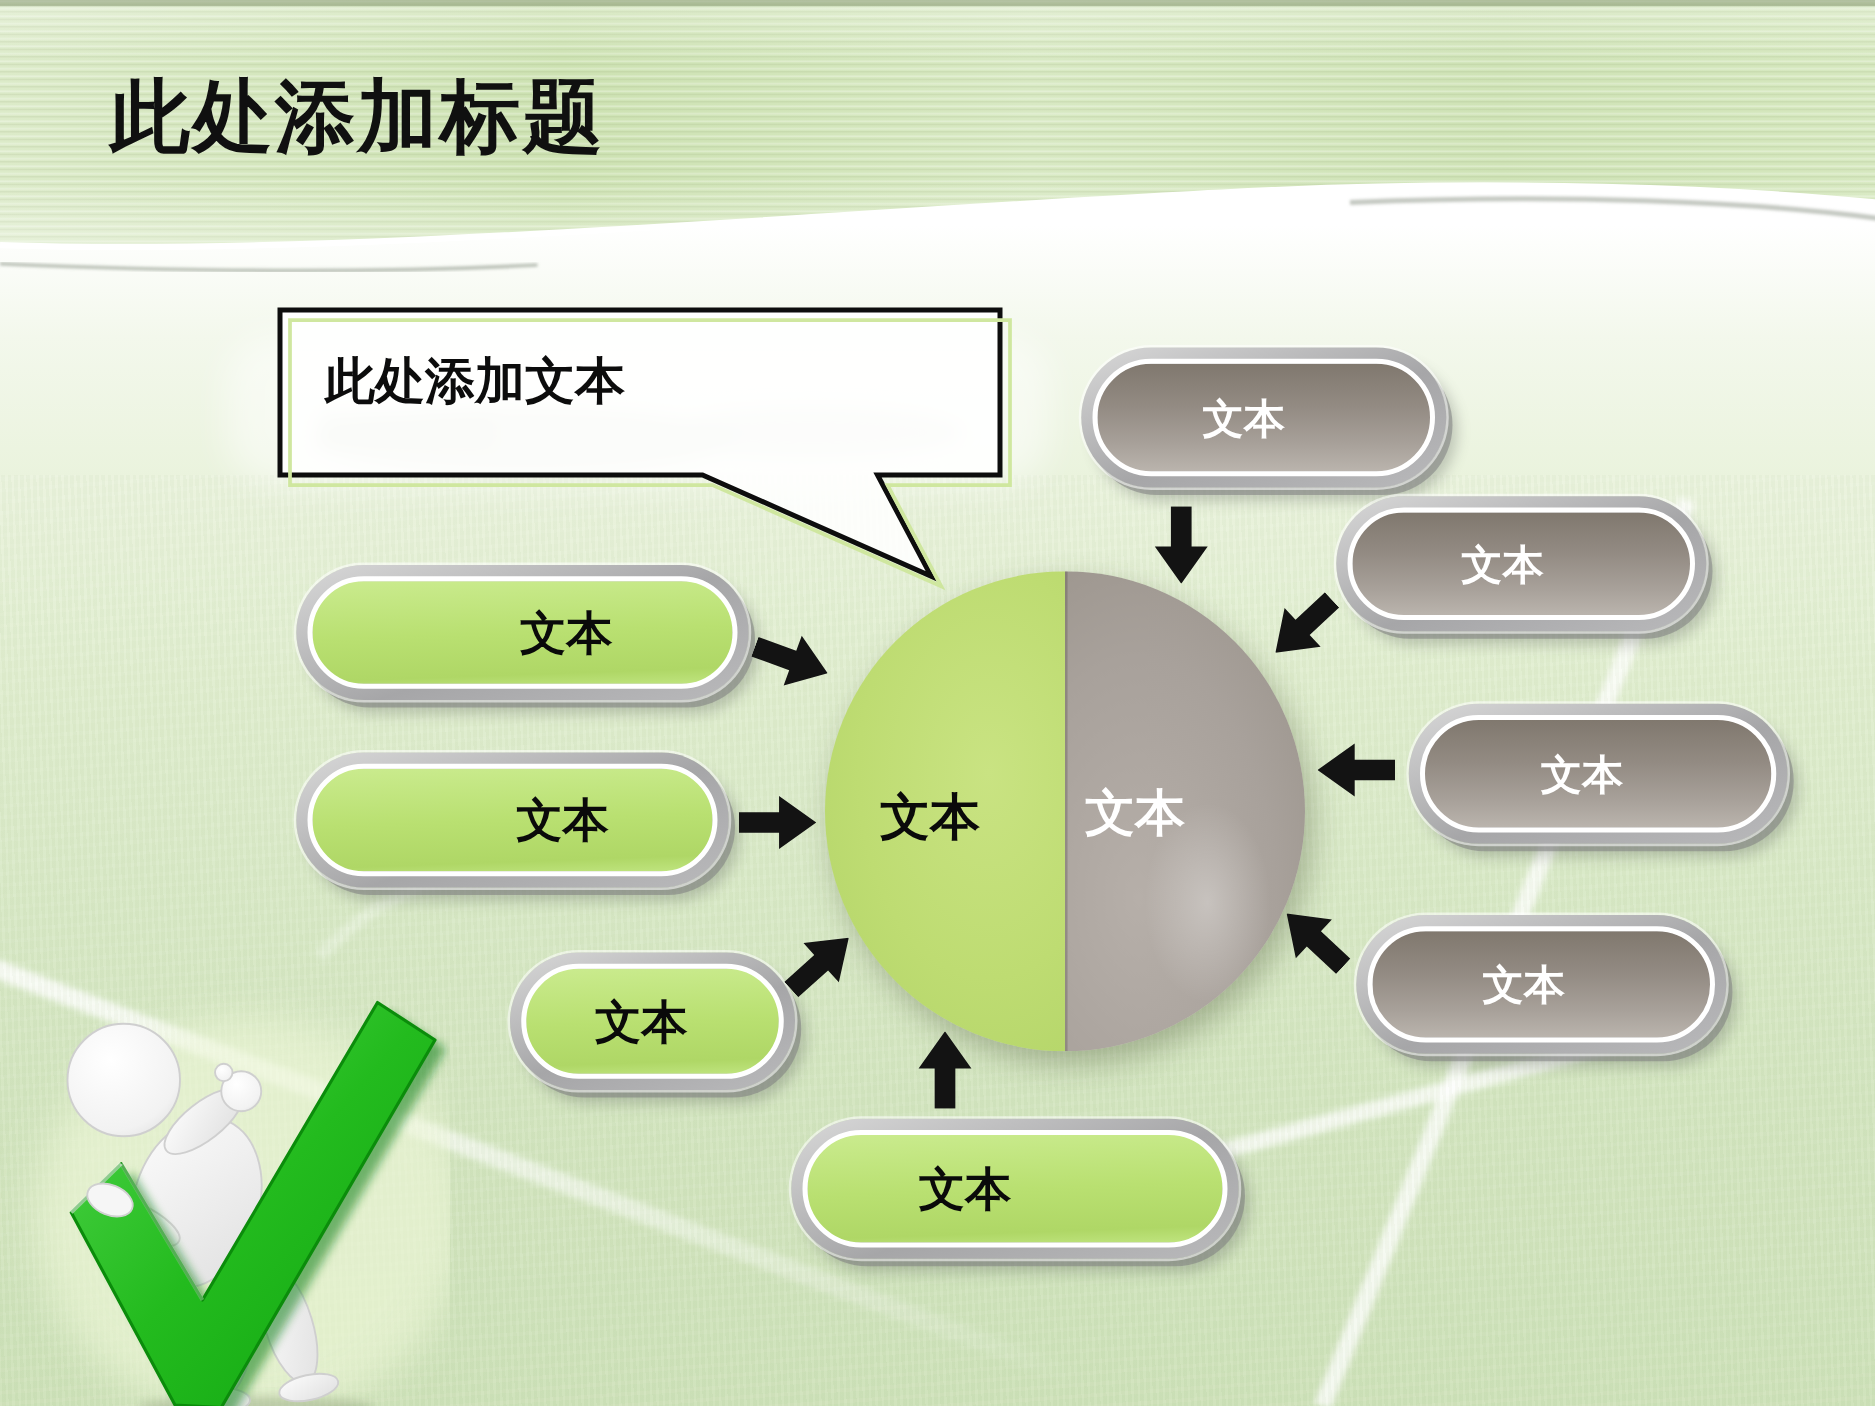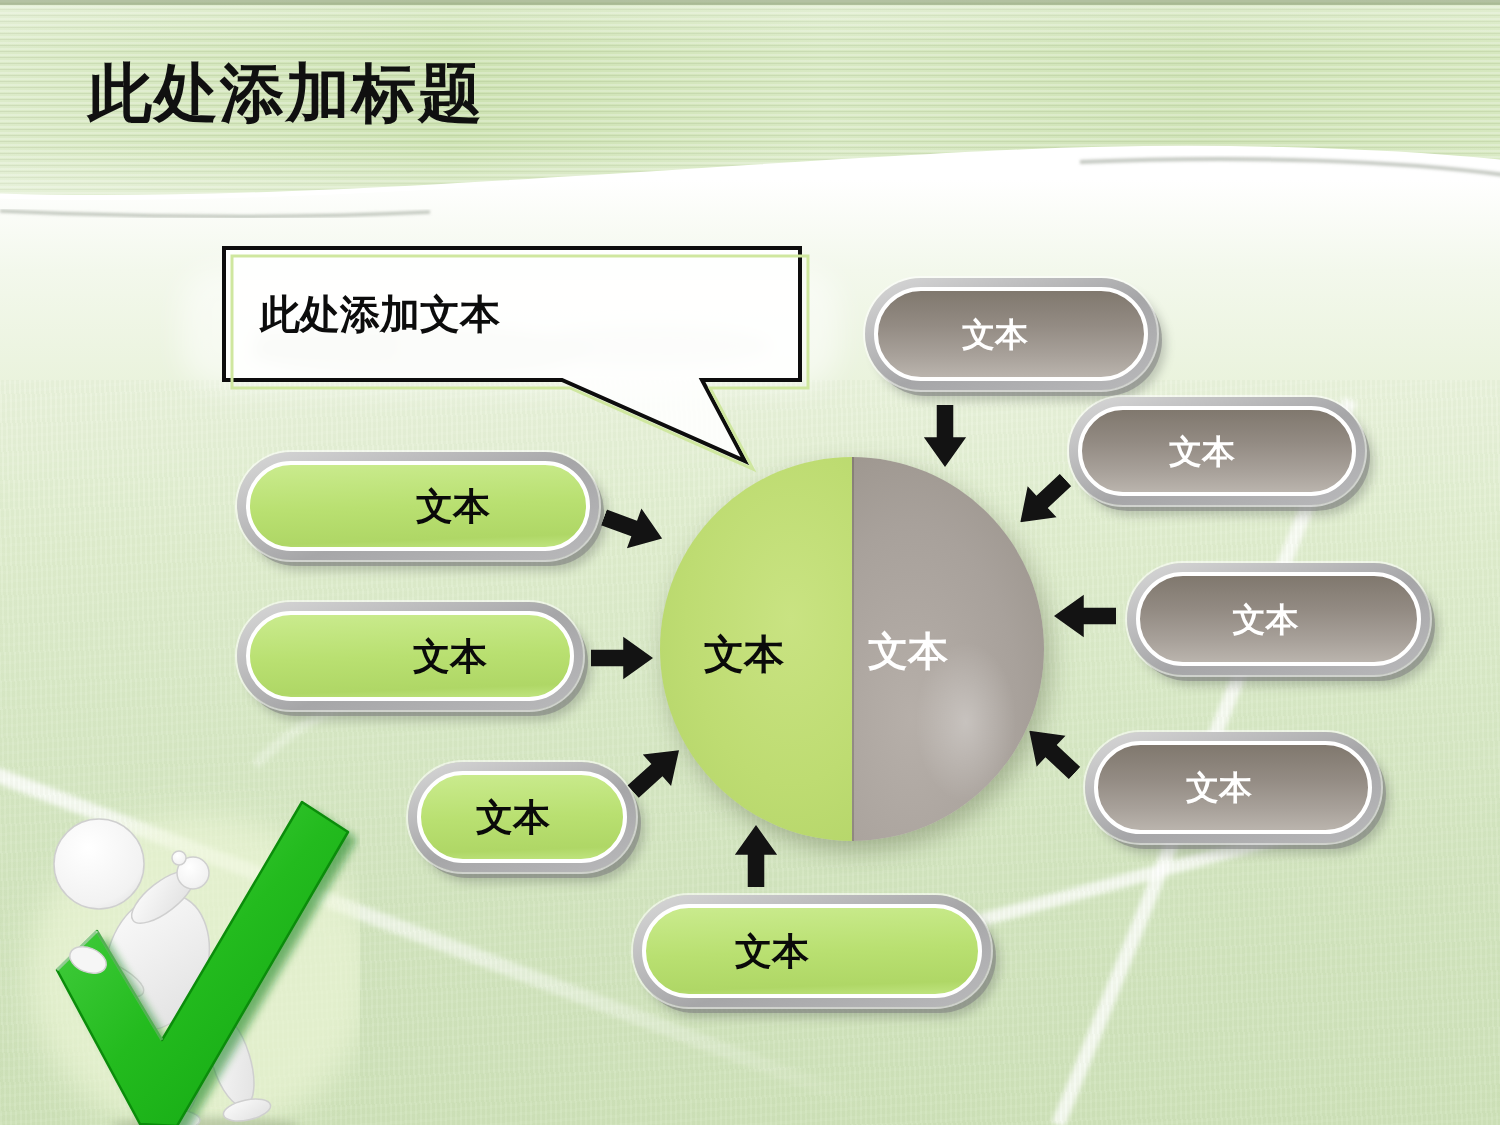--- a/index.html
+++ b/index.html
@@ -22,21 +22,21 @@
     background:rgba(255,255,255,.5);filter:blur(14px);border-radius:40px;pointer-events:none;}
   
   .header-svg{position:absolute;left:0;top:0;z-index:4;}
   .title{
     position:absolute;left:88px;top:50px;z-index:5;
     font-size:64px;font-weight:bold;color:#101010;letter-spacing:2px;white-space:nowrap;
   }
   
   .bubble-svg{position:absolute;left:210px;top:240px;z-index:6;}
   .bubble-text{
-    position:absolute;left:260px;top:287px;z-index:7;
+    position:absolute;left:260px;top:277px;z-index:7;
     font-size:40px;font-weight:bold;color:#0c0c0c;white-space:nowrap;
   }
   
   .pill{
     position:absolute;z-index:8;border-radius:999px;padding:9px;
     background:linear-gradient(160deg,#d8d8d8 0%,#a6a6a8 55%,#b9b9bb 100%);
     box-shadow:0 0 0 2px rgba(255,255,255,.55), 5px 6px 0 rgba(125,125,128,.55), 9px 11px 10px rgba(90,95,90,.30);
   }
   .pill-inner{
     width:100%;height:100%;border-radius:999px;border:4px solid #ffffff;

